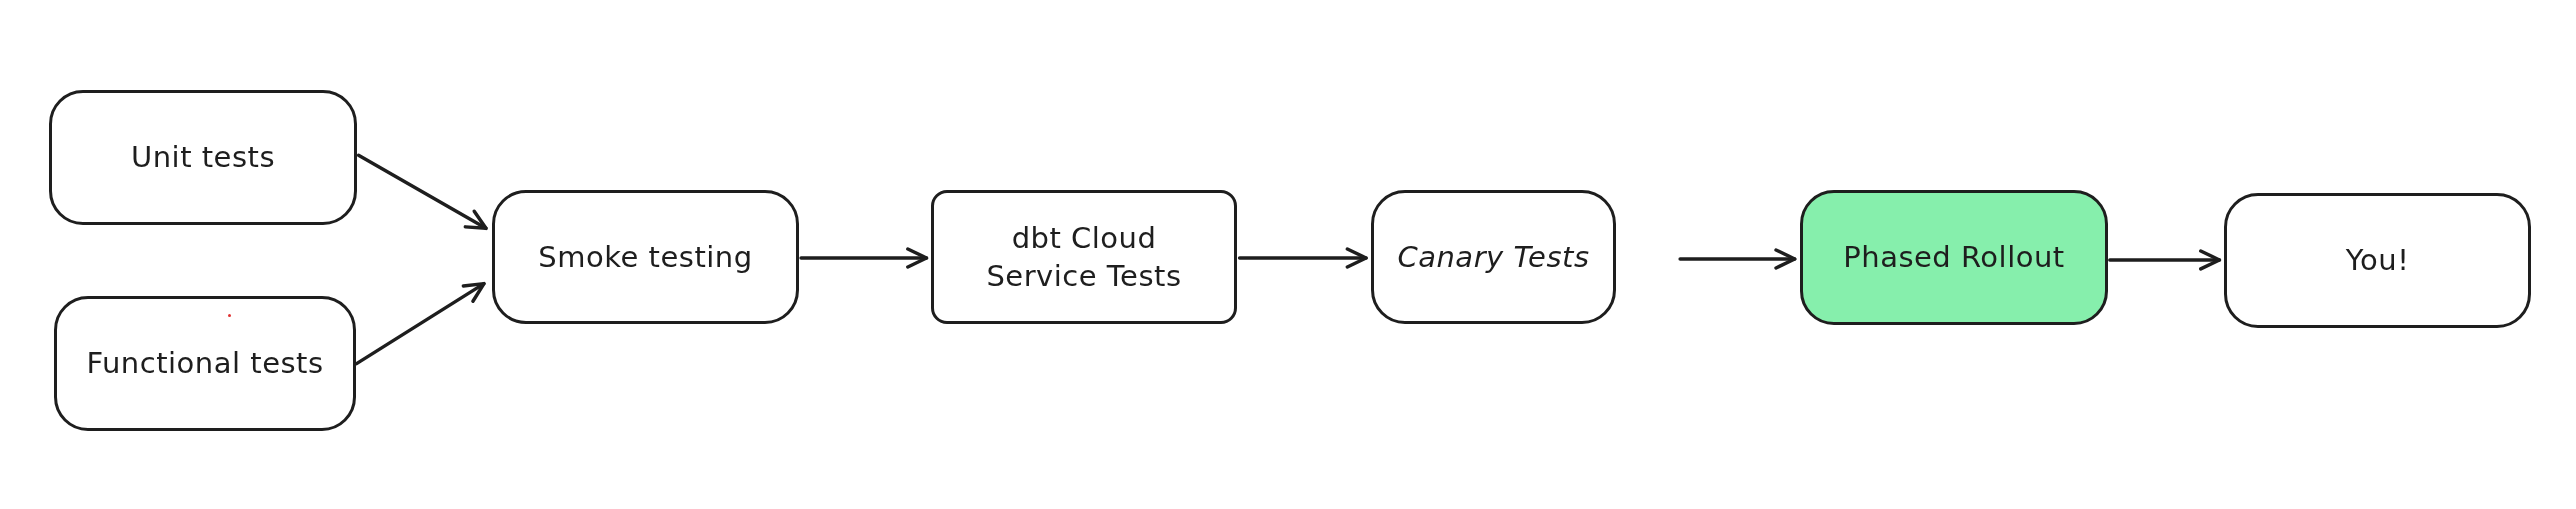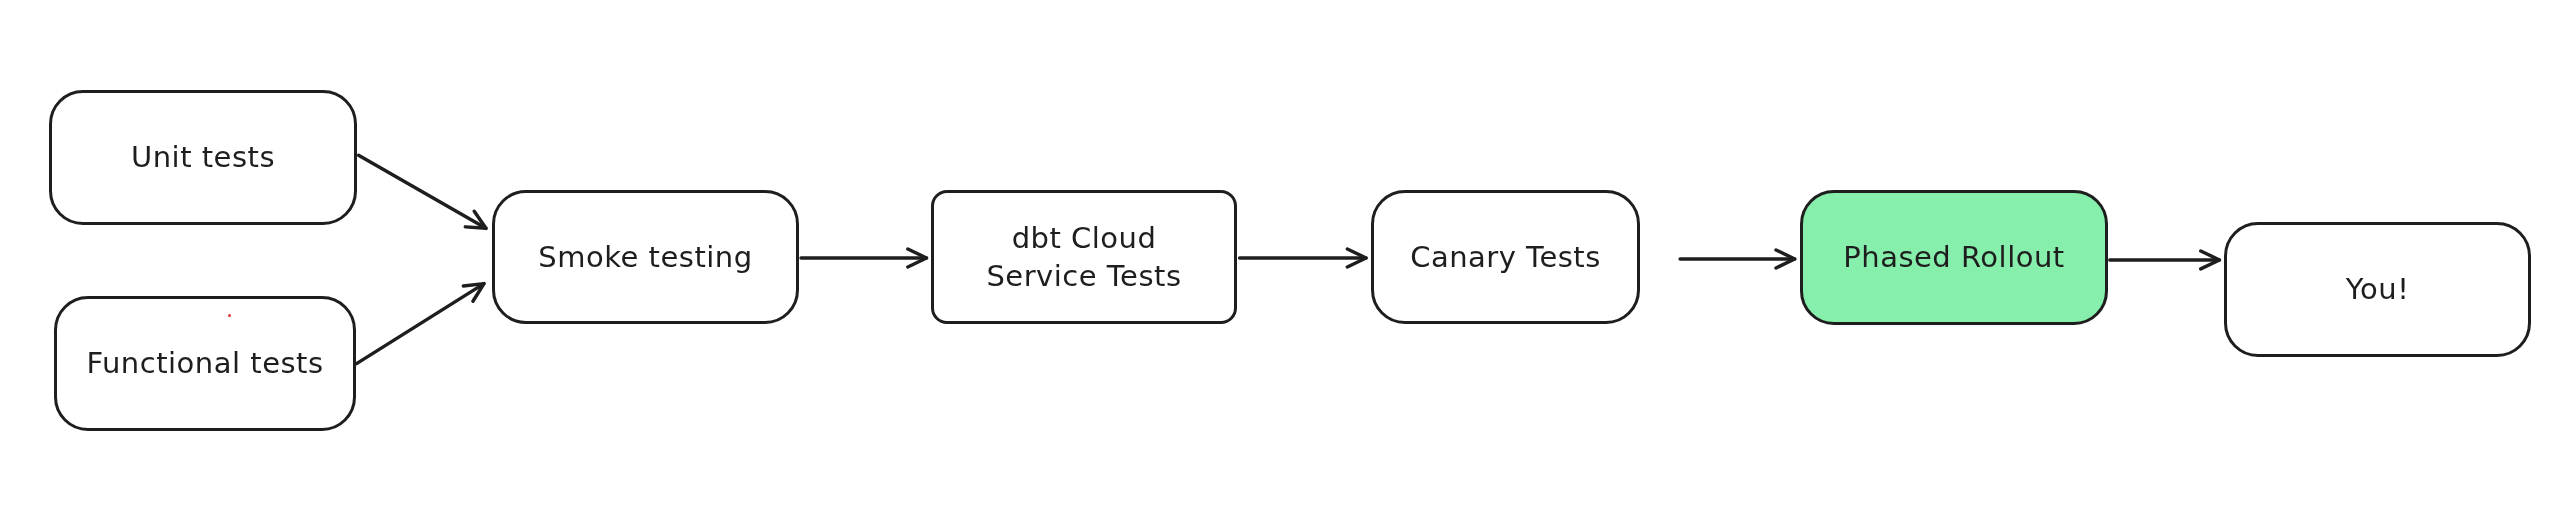--- a/index.html
+++ b/index.html
@@ -86,28 +86,28 @@
 
   <div class="node" style="left: 54px; top: 296px; width: 302px; height: 135px; background: rgb(255, 255, 255);">
     <span class="label">Functional tests</span>
   </div>
 
   <div class="node" style="left: 931px; top: 190px; width: 306px; height: 134px; background: rgb(255, 255, 255); border-radius: 16px;">
     <span class="label">dbt Cloud
 Service Tests</span>
   </div>
 
-  <div class="node" style="left: 1371px; top: 190px; width: 269px; height: 134px; background: rgb(255, 255, 255);">
+  <div class="node" style="left: 1371px; top: 190px; width: 245px; height: 134px; background: rgb(255, 255, 255); font-style: italic;">
     <span class="label">Canary Tests</span>
   </div>
 
   <div class="node" style="left: 1800px; top: 190px; width: 308px; height: 135px; background: #86efac;">
     <span class="label">Phased Rollout</span>
   </div>
 
-  <div class="node" style="left: 2224px; top: 193px; width: 307px; height: 135px; background: rgb(255, 255, 255); margin-top: 29px;">
+  <div class="node" style="left: 2224px; top: 193px; width: 307px; height: 135px; background: rgb(255, 255, 255);">
     <span class="label">You!</span>
   </div>
 
   <div class="stray-dot" style="left: 228px; top: 314px; background: rgb(224, 49, 49);"></div>
 
 </div>
 
 
 </body></html>

